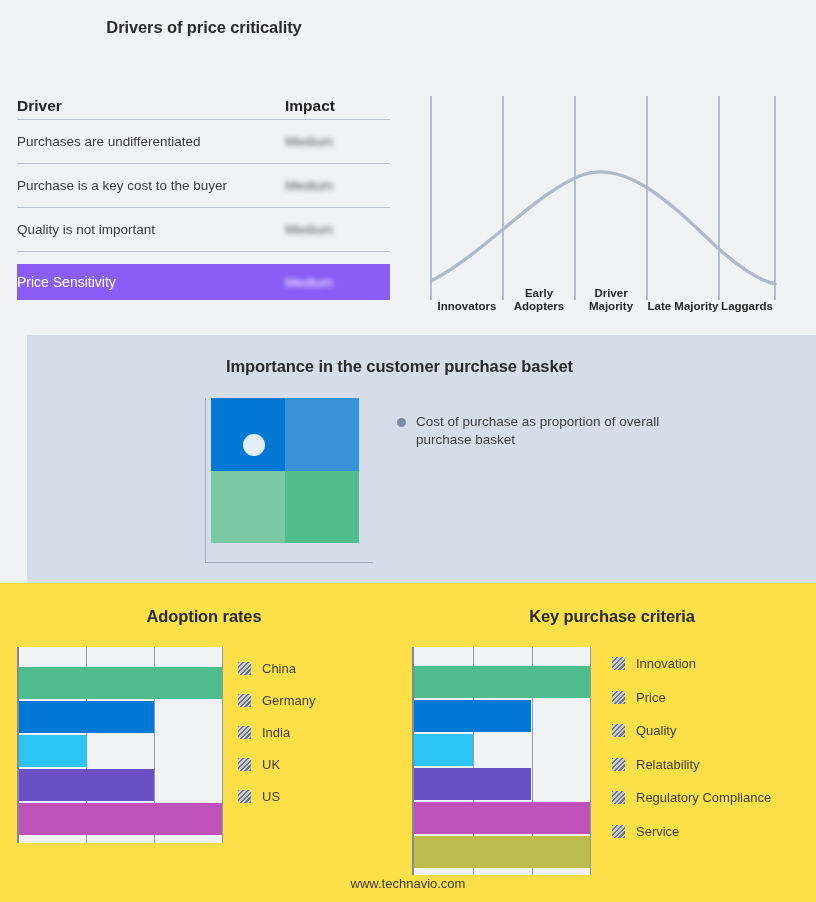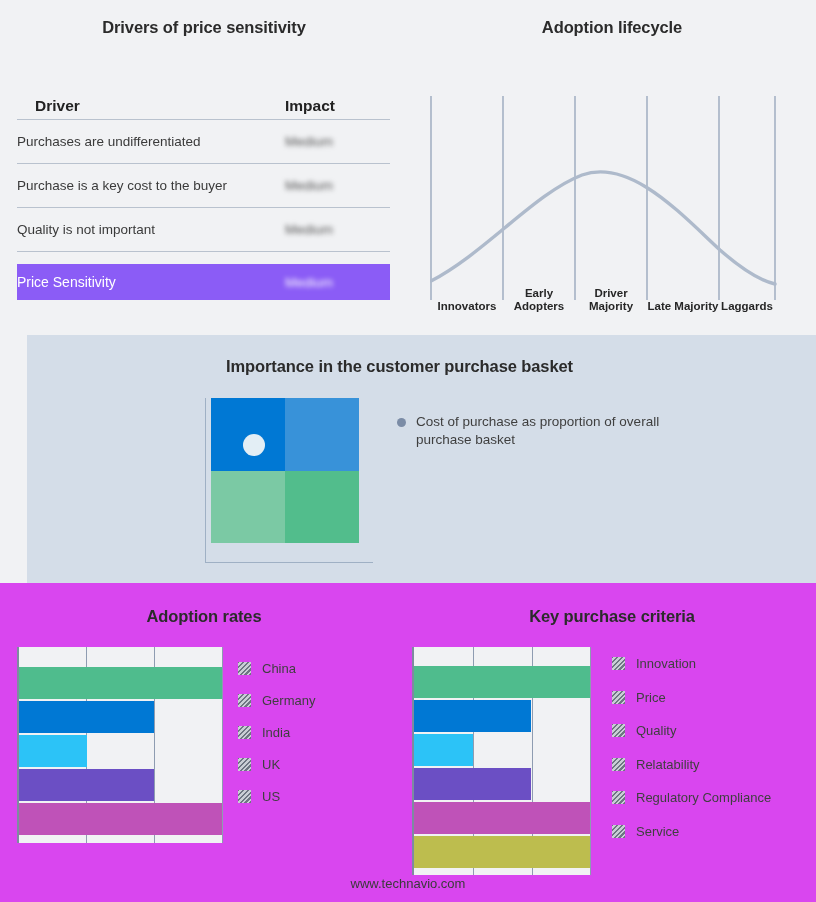--- a/index.html
+++ b/index.html
@@ -58,21 +58,20 @@
     align-items: flex-end;
     height: 30px;
     border-bottom: 1px solid #b9c2ce;
     padding-bottom: 4px;
   }
   .dt-head .dt-driver {
     flex: 1;
     font-size: 15.5px;
     font-weight: bold;
     color: #222;
-    margin-left: 18px;
   }
   .dt-head .dt-impact {
     width: 105px;
     font-size: 15.5px;
     font-weight: bold;
     color: #222;
     text-align: left;
   }
 
   .dt-row {
@@ -208,21 +207,21 @@
     font-size: 13.5px;
     color: #3f3f3f;
     line-height: 18px;
   }
 
   
   #bottom-band {
     position: absolute;
     left: 0; top: 583px;
     width: 816px; height: 319px;
-    background: #d946ef;
+    background: #fde047;
   }
 
   .bar-panel { position: absolute; top: 0; height: 319px; }
   #adoption-panel { left: 0; width: 408px; }
   #criteria-panel { left: 408px; width: 408px; }
 
   .bar-title { position: absolute; top: 24px; width: 100%; }
 
   .bar-plot {
     position: absolute;
@@ -277,21 +276,21 @@
   }
 </style>
 </head>
 <body>
 
 <div id="page">
 
   <div id="top-band">
 
     <div id="drivers-panel">
-      <div id="drivers-title" class="panel-title">Drivers of price sensitivity</div>
+      <div id="drivers-title" class="panel-title">Drivers of price criticality</div>
 
       <div id="drivers-table">
         <div class="dt-head">
           <div class="dt-driver">Driver</div>
           <div class="dt-impact">Impact</div>
         </div>
 
         <div class="dt-row">
           <div class="dt-driver">Purchases are undifferentiated</div>
           <div class="dt-impact">Medium</div>
@@ -308,21 +307,20 @@
         </div>
 
         <div id="dt-highlight">
           <div class="dt-driver">Price Sensitivity</div>
           <div class="dt-impact">Medium</div>
         </div>
       </div>
     </div>
 
     <div id="lifecycle-panel">
-      <div id="lifecycle-title" class="panel-title">Adoption lifecycle</div>
 
       <div id="lifecycle-chart">
         <svg id="lifecycle-svg" width="370" height="235" viewBox="0 0 370 235">
           <g>
             <line x1="1" y1="18" x2="1" y2="222" stroke="#9aa9bd" stroke-width="1.4"></line>
             <line x1="73" y1="18" x2="73" y2="222" stroke="#9aa9bd" stroke-width="1.4"></line>
             <line x1="145" y1="18" x2="145" y2="222" stroke="#9aa9bd" stroke-width="1.4"></line>
             <line x1="217" y1="18" x2="217" y2="222" stroke="#9aa9bd" stroke-width="1.4"></line>
             <line x1="289" y1="18" x2="289" y2="222" stroke="#9aa9bd" stroke-width="1.4"></line>
             <line x1="345" y1="18" x2="345" y2="222" stroke="#9aa9bd" stroke-width="1.4"></line>

